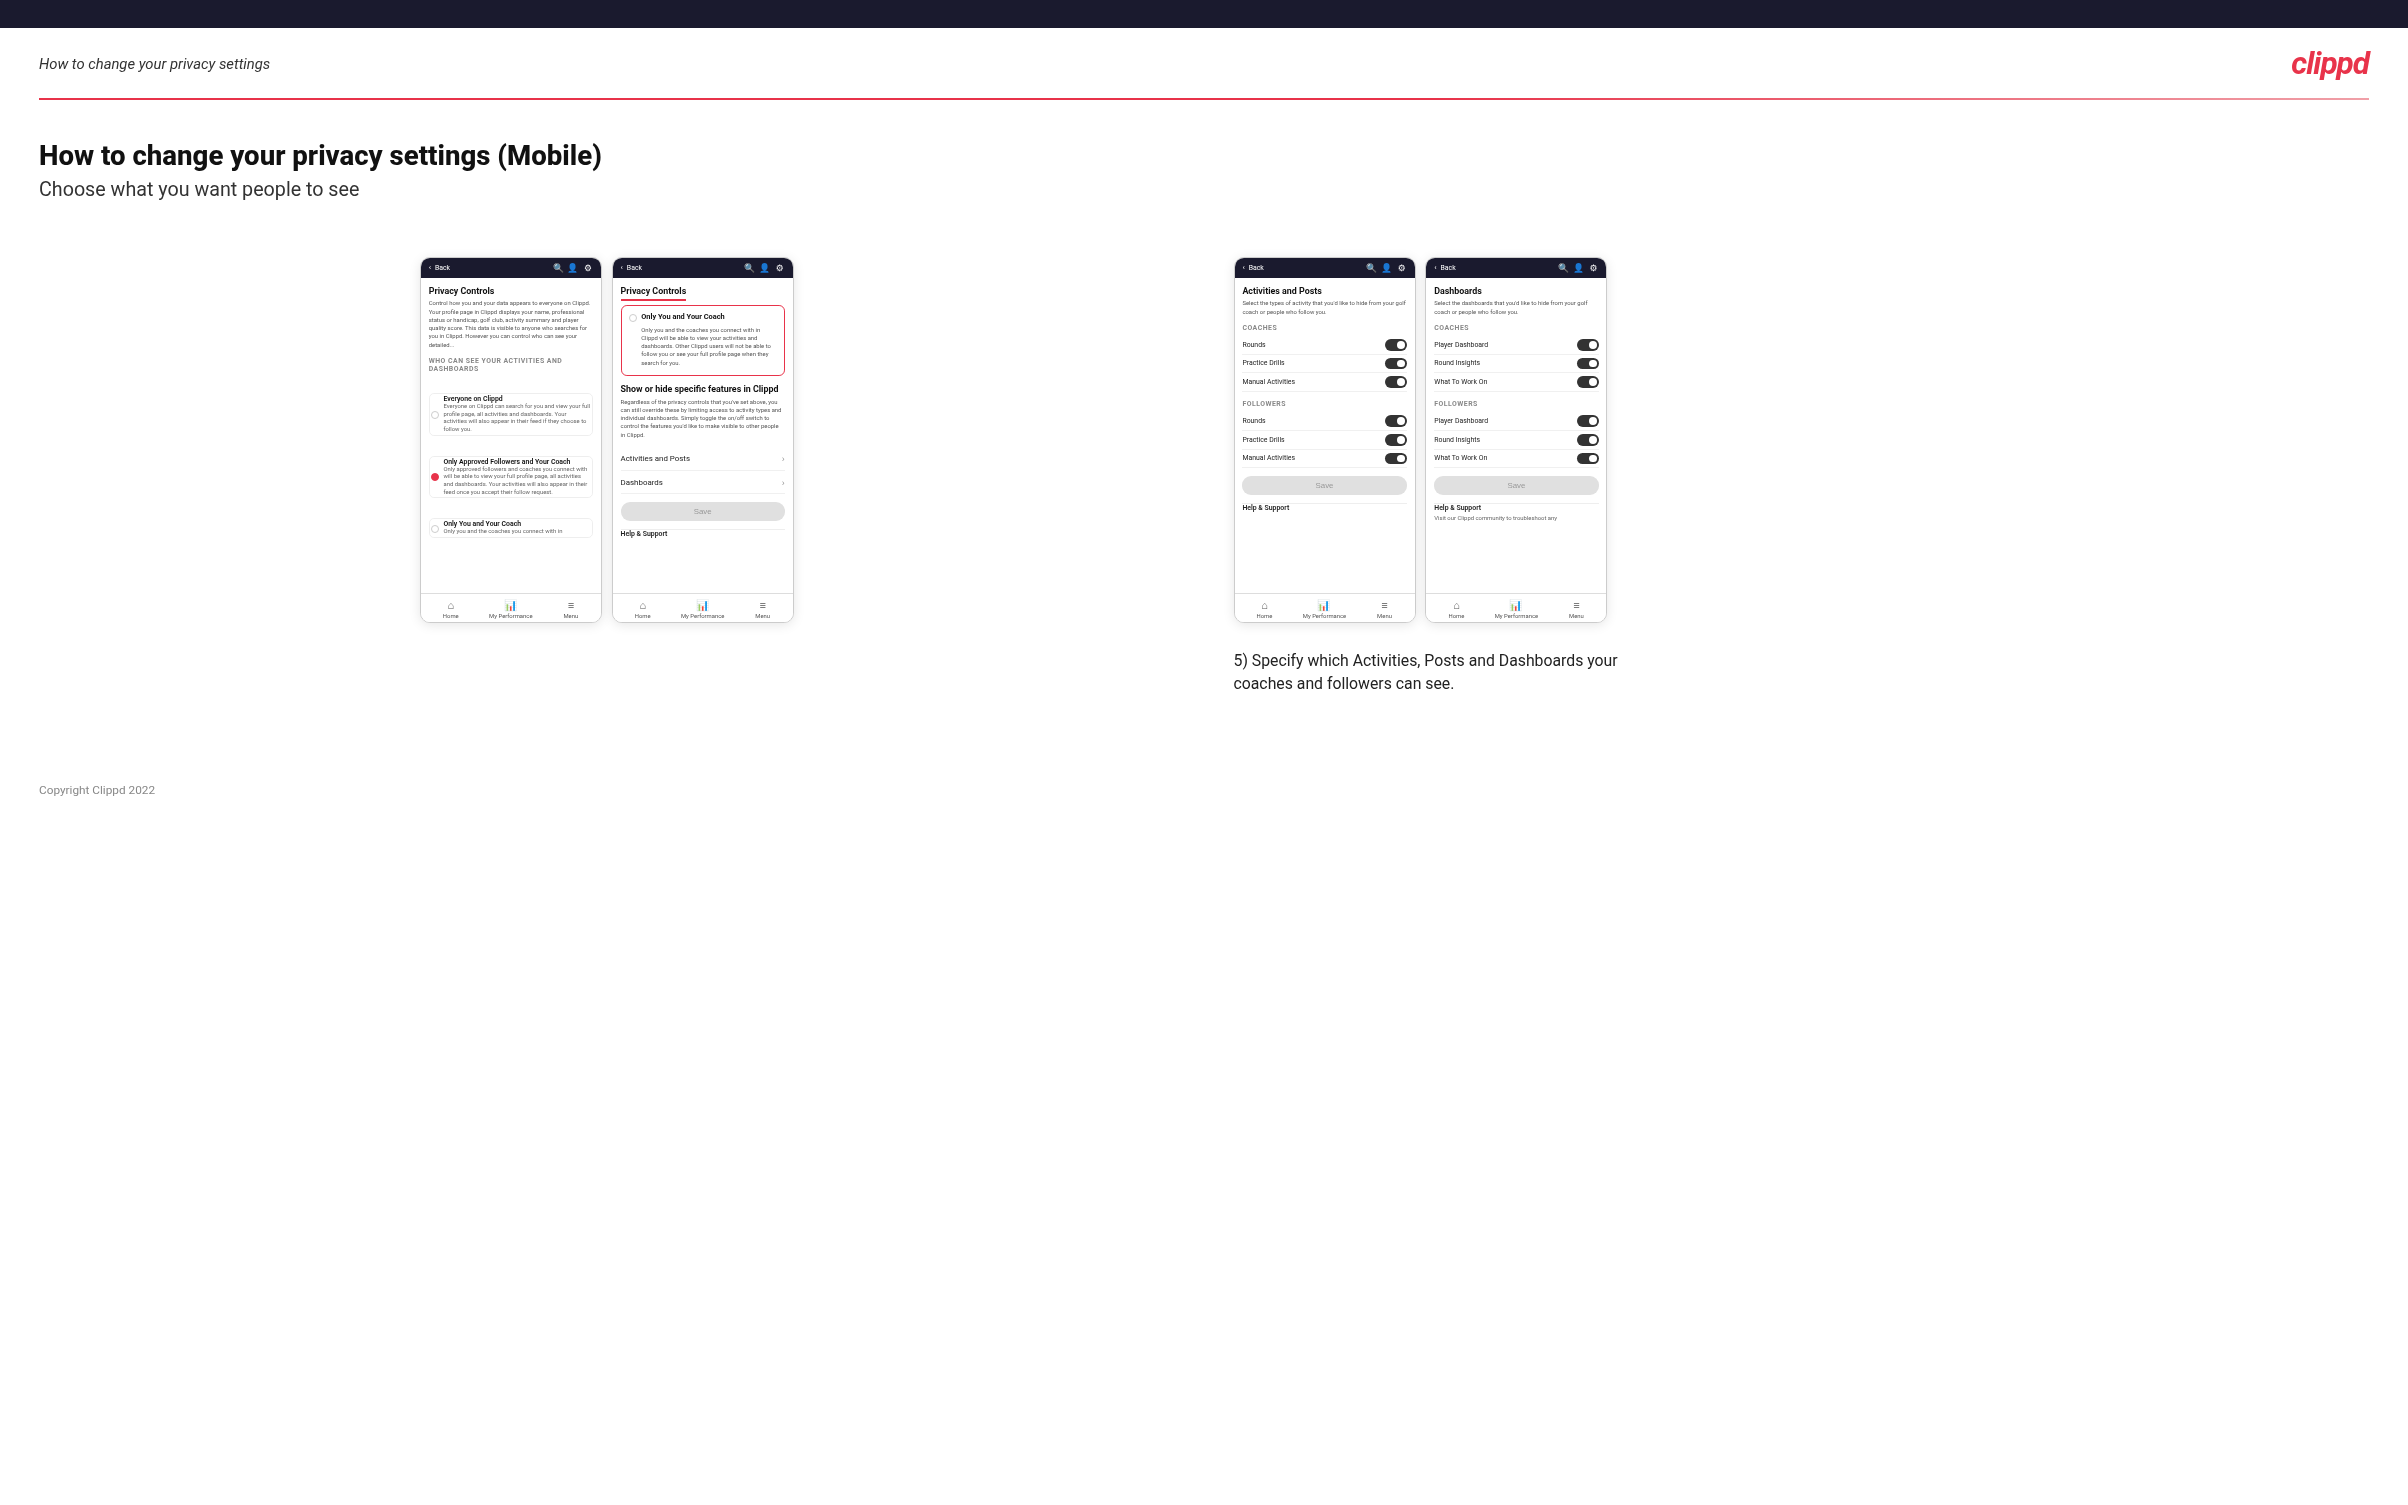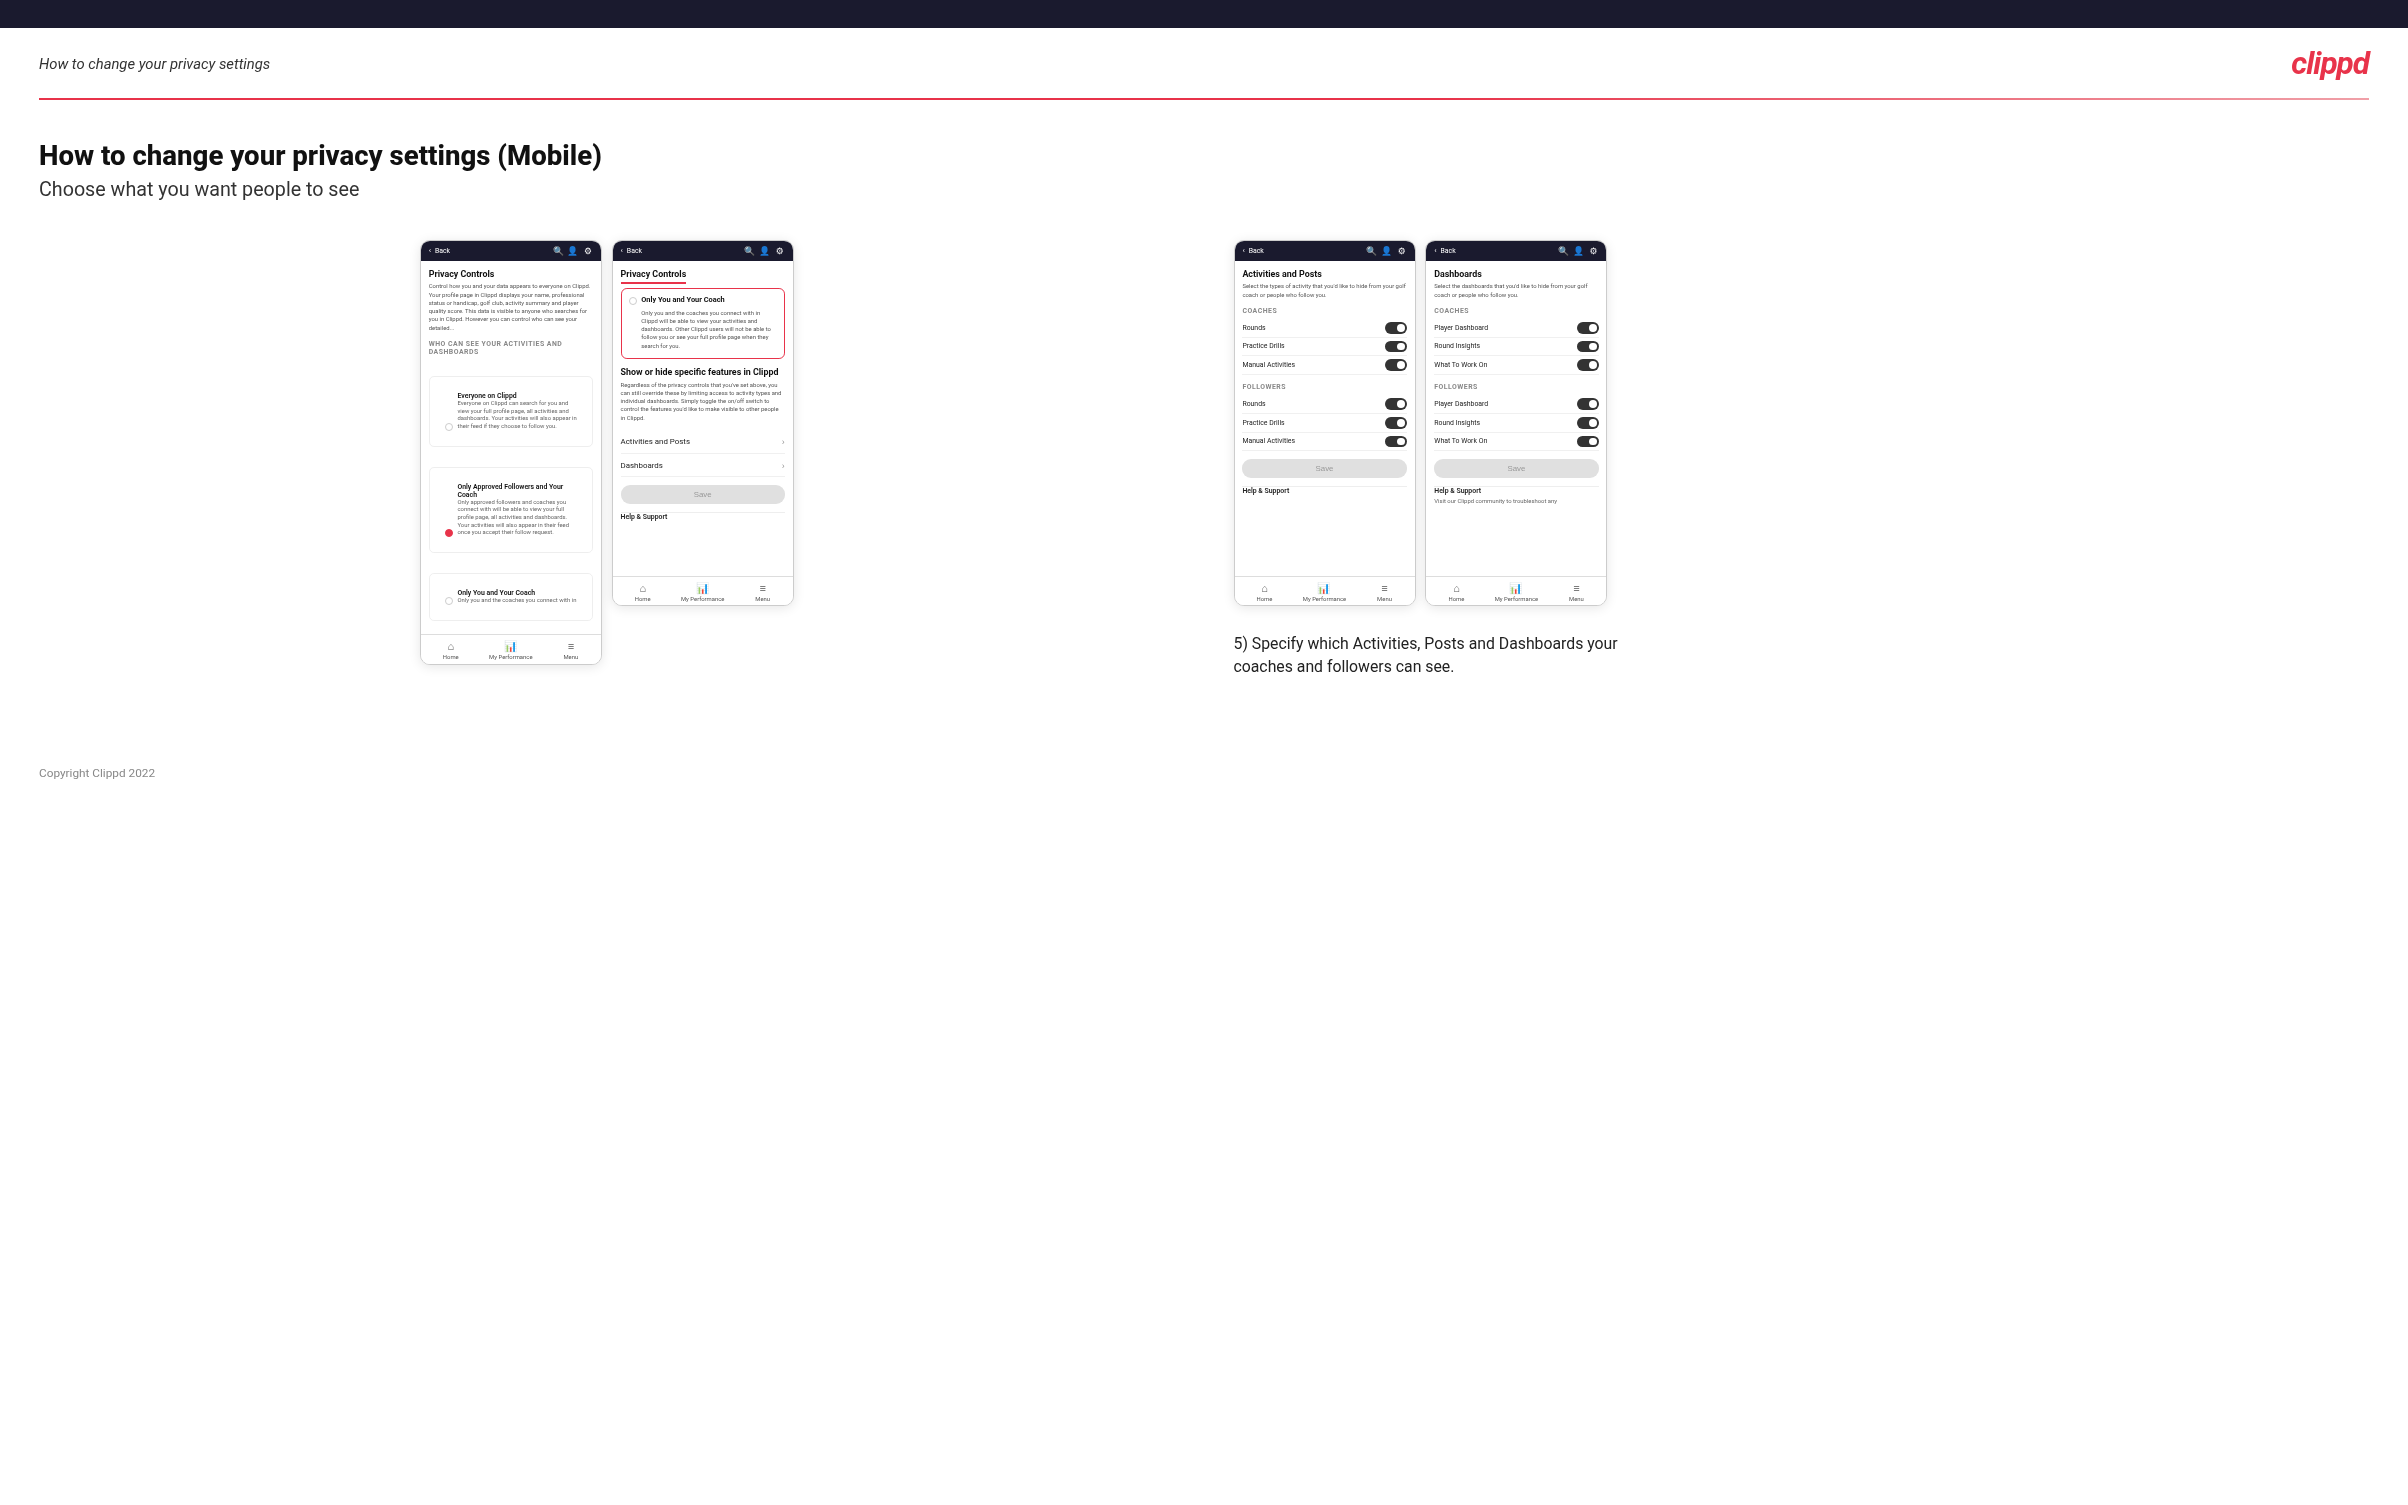--- a/index.html
+++ b/index.html
@@ -48,21 +48,21 @@
     .page-heading {
       font-size: 27.6px;
       font-weight: 800;
       color: #111;
       margin-bottom: 5.9px;
     }
     .page-subheading {
       font-size: 19.7px;
       font-weight: 400;
       color: #333;
-      margin-bottom: 39px;
+      margin-bottom: 56px;
     }
     .mockup-pair {
       display: flex;
       gap: 9.9px;
       align-items: flex-start;
       justify-content: center;
     }
 
     .phone-frame {
       width: 182px;
@@ -128,24 +128,24 @@
       font-weight: 700;
       color: #888;
       letter-spacing: 0.5px;
       margin: 7.9px 0 3.9px 0;
       text-transform: uppercase;
     }
 
     
     .radio-option {
       display: flex;
-      align-items: flex-end;
+      align-items: center;
       gap: 4.9px;
       margin-bottom: 5.9px;
-      padding: 15px;
+      padding: 1px;
       border: 1px solid #eee;
       border-radius: 4.9px;
       margin-top: 20px;
     }
     .radio-circle {
       width: 7.9px;
       height: 7.9px;
       border-radius: 50%;
       border: 1.5px solid #ccc;
       margin-top: 1px;

